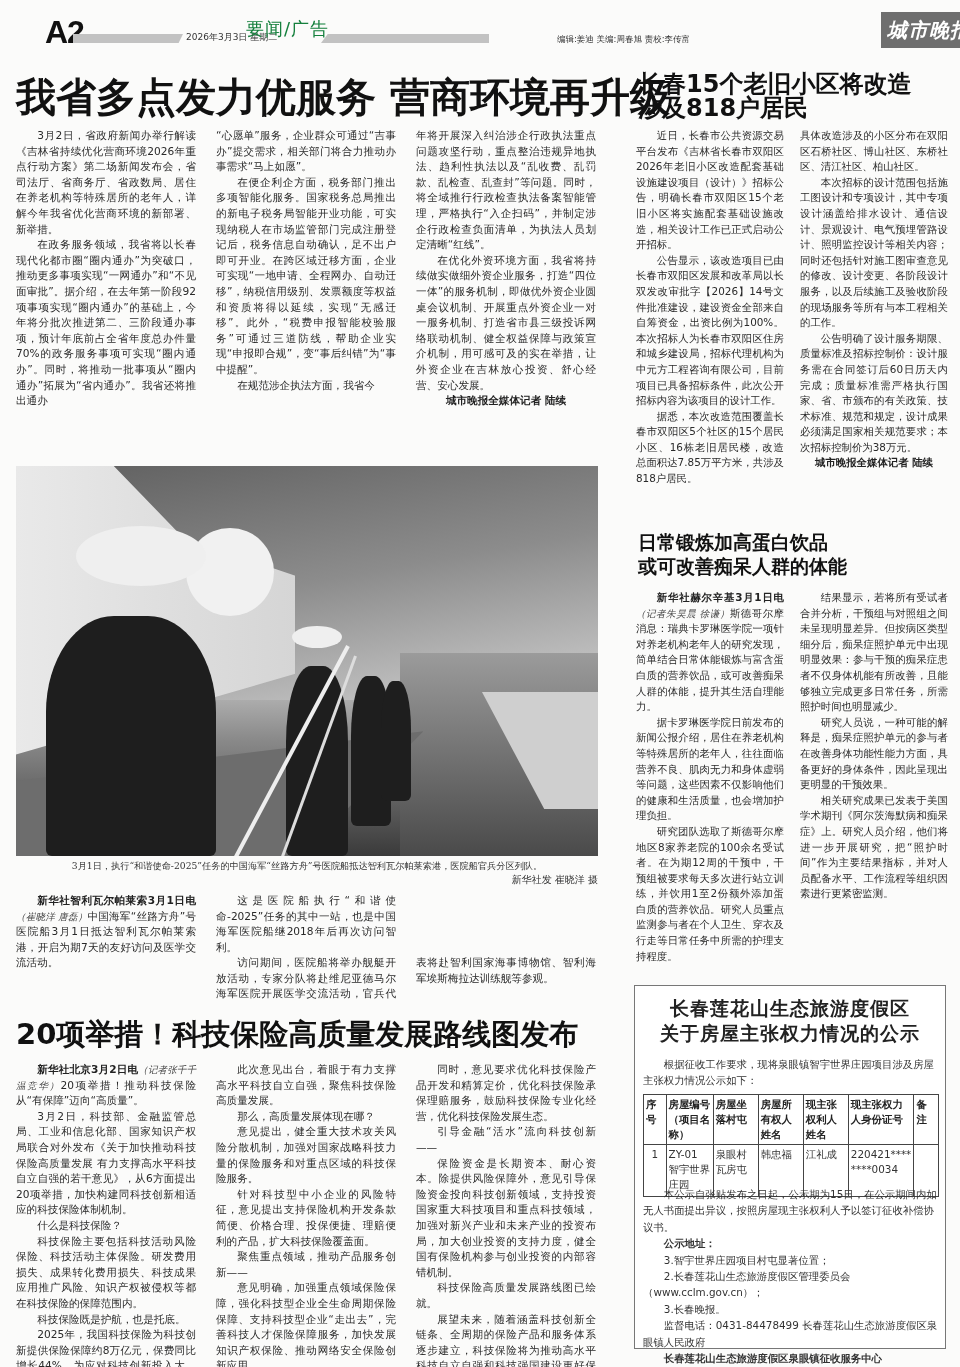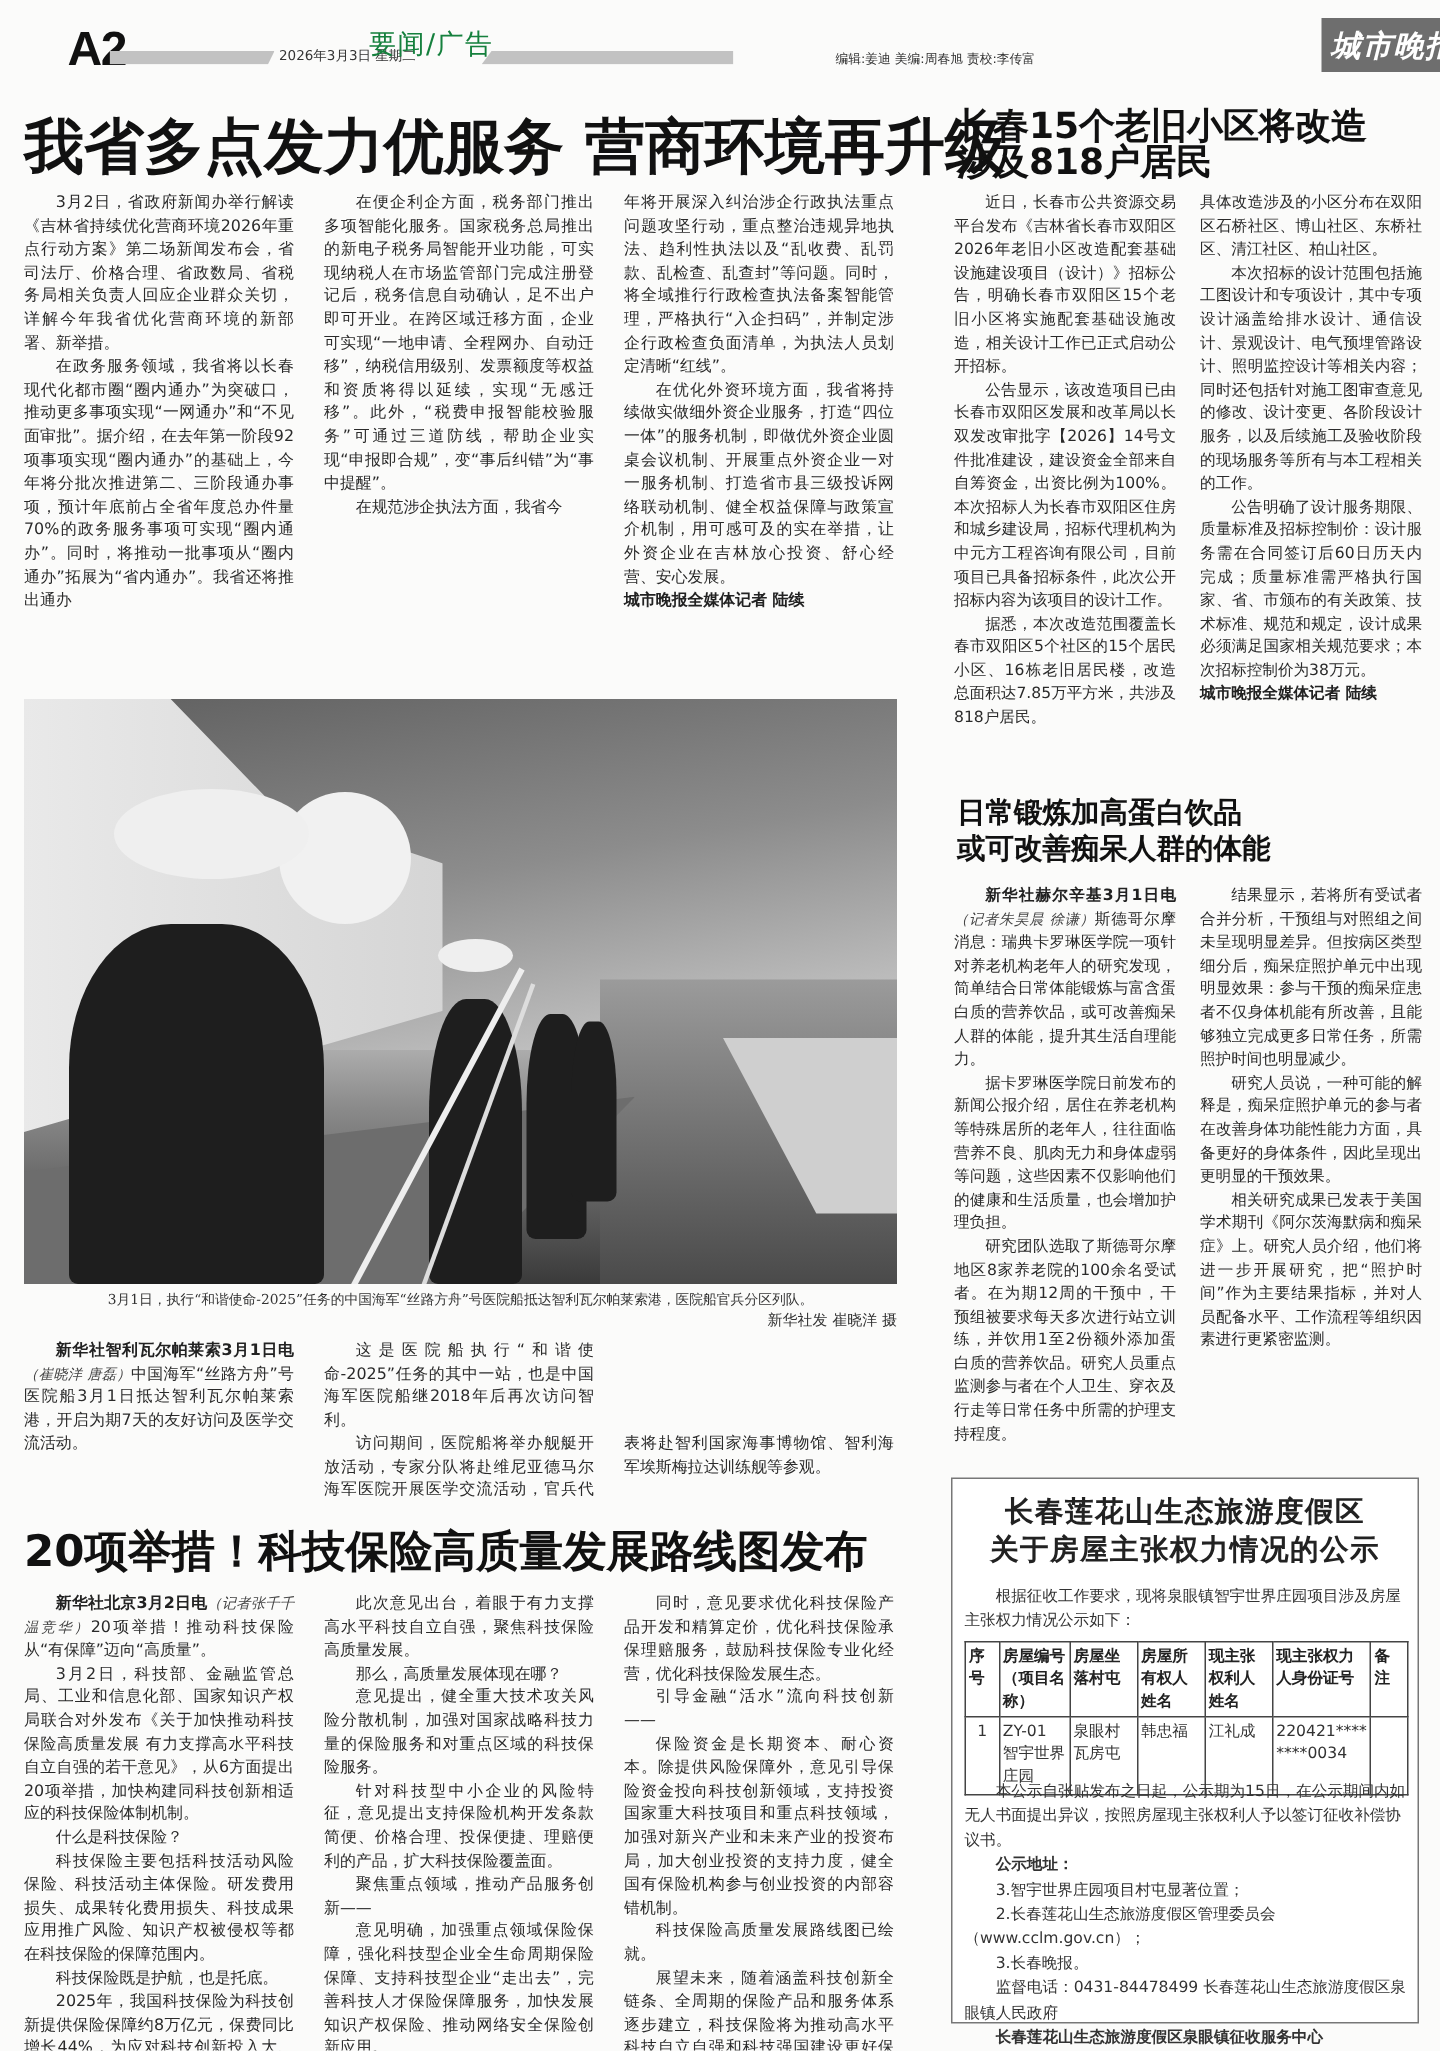--- a/index.html
+++ b/index.html
@@ -15,21 +15,21 @@
   .mast-date { position: absolute; left: 141px; top: 19px; font-size: 9px; color: #333; }
   .mast-section { position: absolute; left: 201px; top: 5px; font-size: 18px; color: #15803d; letter-spacing: 1px; }
   .mast-editors { position: absolute; left: 645px; top: 22px; font-size: 8.5px; color: #333; white-space: nowrap; transform: translateX(-100%); }
   .mast-logo { position: absolute; right: 0; top: 0; width: 96px; height: 36px; background: #6e6e6e; color: #fff; font-family: "DejaVu Serif", serif; font-weight: bold; font-style: italic; font-size: 20px; text-align: center; line-height: 36px; letter-spacing: 1px; }
 
   
   .headline { position: absolute; font-weight: bold; color: #111; white-space: nowrap; }
   .col { position: absolute; font-size: 10.6px; line-height: 15.6px; color: #2a2a2a; text-align: justify; }
   .col p { text-indent: 2em; }
   .col p.noindent { text-indent: 0; }
-  .byline { font-weight: bold; text-align: left; text-indent: 0 !important; color: #222; }
+  .byline { font-weight: bold; text-align: center; text-indent: 0 !important; color: #222; }
   .lead { font-weight: bold; color: #222; }
   .reporter { font-family: "DejaVu Serif", serif; font-style: italic; font-weight: normal; font-size: 9.5px; color: #444; }
 
   
   .photo { position: absolute; left: 16px; top: 466px; width: 582px; height: 390px; overflow: hidden; background: linear-gradient(180deg,#7a7a7a 0%,#9a9a9a 30%,#bdbdbd 55%,#8a8a8a 70%,#3a3a3a 100%); }
   .photo .sky { position: absolute; left: 0; top: 0; width: 100%; height: 60%; background: linear-gradient(170deg,#5f5f5f 0%,#8c8c8c 50%,#cfcfcf 100%); }
   .photo .sea { position: absolute; right: 0; top: 48%; width: 34%; height: 52%; background: linear-gradient(180deg,#9b9b9b,#4a4a4a); }
   .photo .pier { position: absolute; right: 0; top: 58%; width: 20%; height: 30%; background: #cfcfcf; transform: skewX(28deg); transform-origin: top; }
   .photo .ship-hull { position: absolute; left: 0; top: 0; width: 48%; height: 74%; background: linear-gradient(90deg,#e9e9e9,#d5d5d5); clip-path: polygon(0 0,35% 0,60% 25%,100% 38%,100% 72%,0 100%); }
   .photo .dome { position: absolute; left: 170px; top: 62px; width: 88px; height: 88px; border-radius: 50%; background: #f1f1f1; }
@@ -62,24 +62,25 @@
     <div class="mast-date">2026年3月3日  星期二</div>
     <div class="mast-section">要闻/广告</div>
     <div class="bar bar2"></div>
     <div class="mast-editors">编辑:姜迪  美编:周春旭  责校:李传富</div>
     <div class="mast-logo">城市晚报</div>
   </div>
 
   <div class="headline" style="left:16px;top:70px;font-size:40px;letter-spacing:0px;font-weight:900;">我省多点发力优服务  营商环境再升级</div>
 
   <div class="col" style="left:16px;top:128px;width:180px;">
-    <p>3月2日，省政府新闻办举行解读《吉林省持续优化营商环境2026年重点行动方案》第二场新闻发布会，省司法厅、价格合理、省政数局、省税务局相关负责人回应企业群众关切，详解今年我省优化营商环境的新部署、新举措。</p>
+    <p>3月2日，省政府新闻办举行解读《吉林省持续优化营商环境2026年重点行动方案》第二场新闻发布会，省司法厅、省商务厅、省政数局、居住在养老机构等特殊居所的老年人，详解今年我省优化营商环境的新部署、新举措。</p>
     <p>在政务服务领域，我省将以长春现代化都市圈“圈内通办”为突破口，推动更多事项实现“一网通办”和“不见面审批”。据介绍，在去年第一阶段92项事项实现“圈内通办”的基础上，今年将分批次推进第二、三阶段通办事项，预计年底前占全省年度总办件量70%的政务服务事项可实现“圈内通办”。同时，将推动一批事项从“圈内通办”拓展为“省内通办”。我省还将推出通办</p>
   </div>
   <div class="col" style="left:216px;top:128px;width:180px;">
+    <p class="noindent">“心愿单”服务，企业群众可通过“吉事办”提交需求，相关部门将合力推动办事需求“马上如愿”。</p>
     <p>在便企利企方面，税务部门推出多项智能化服务。国家税务总局推出的新电子税务局智能开业功能，可实现纳税人在市场监管部门完成注册登记后，税务信息自动确认，足不出户即可开业。在跨区域迁移方面，企业可实现“一地申请、全程网办、自动迁移”，纳税信用级别、发票额度等权益和资质将得以延续，实现“无感迁移”。此外，“税费申报智能校验服务”可通过三道防线，帮助企业实现“申报即合规”，变“事后纠错”为“事中提醒”。</p>
     <p>在规范涉企执法方面，我省今</p>
   </div>
   <div class="col" style="left:416px;top:128px;width:180px;">
     <p class="noindent">年将开展深入纠治涉企行政执法重点问题攻坚行动，重点整治违规异地执法、趋利性执法以及“乱收费、乱罚款、乱检查、乱查封”等问题。同时，将全域推行行政检查执法备案智能管理，严格执行“入企扫码”，并制定涉企行政检查负面清单，为执法人员划定清晰“红线”。</p>
     <p>在优化外资环境方面，我省将持续做实做细外资企业服务，打造“四位一体”的服务机制，即做优外资企业圆桌会议机制、开展重点外资企业一对一服务机制、打造省市县三级投诉网络联动机制、健全权益保障与政策宣介机制，用可感可及的实在举措，让外资企业在吉林放心投资、舒心经营、安心发展。</p>
     <p class="byline">城市晚报全媒体记者 陆续</p>
   </div>
 
 

